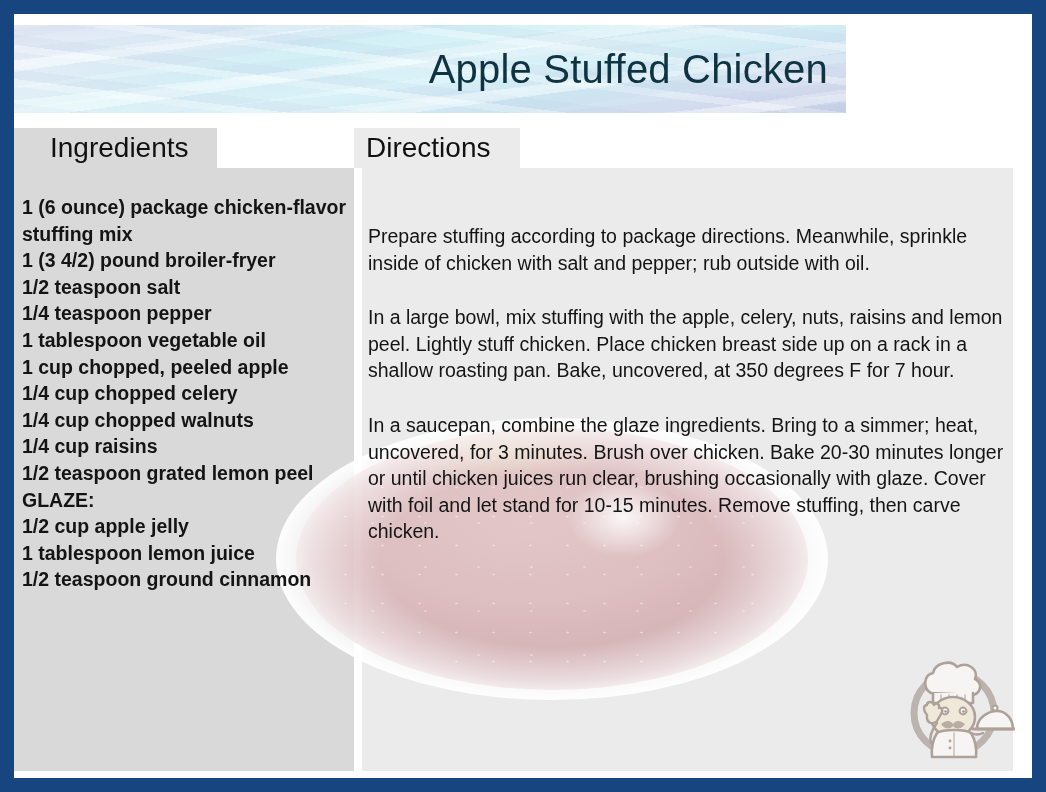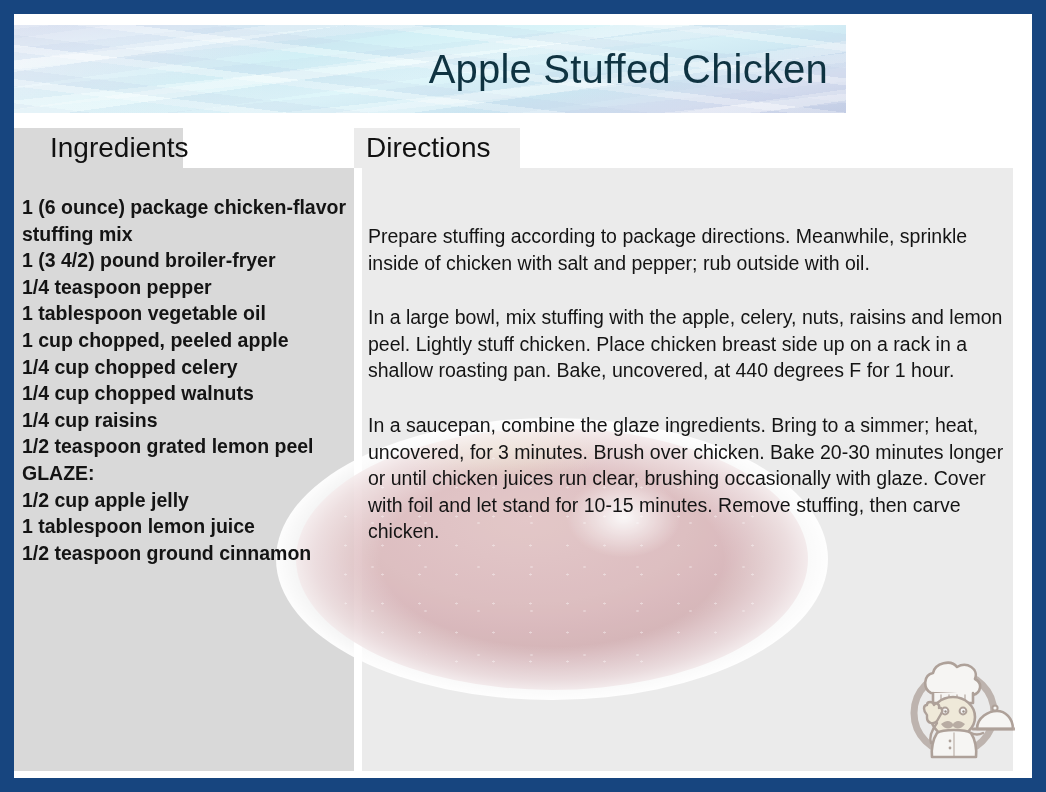--- a/index.html
+++ b/index.html
@@ -63,21 +63,21 @@
     display: flex;
     align-items: center;
     padding-left: 12px;
   }
   .section-tab .tab-label {
     font-size: 28px;
     color: #111111;
     font-weight: 400;
     line-height: 1;
   }
-  #tab-ingredients { left: 14px; top: 128px; width: 169px; height: 40px; background: #d9d9d9; padding-left: 36px; }
+  #tab-ingredients { left: 14px; top: 128px; width: 203px; height: 40px; background: #d9d9d9; padding-left: 36px; }
   #tab-directions  { left: 354px; top: 128px; width: 166px; height: 40px; background: #ebebeb; }
 
   
   .panel {
     position: absolute;
     overflow: hidden;
   }
   #panel-ingredients {
     left: 14px; top: 168px;
     width: 340px; height: 603px;
@@ -180,36 +180,37 @@
 
   <div id="chicken-photo">
     <div class="body"></div>
     <div class="speckle"></div>
     <div class="edge-fade"></div>
   </div>
 
   <div id="ingredients-list">
       <div class="ing-item">1 (6 ounce) package chicken-flavor stuffing mix</div>
       <div class="ing-item">1 (3 4/2) pound broiler-fryer</div>
+      <div class="ing-item">1/2 teaspoon salt</div>
       <div class="ing-item">1/4 teaspoon pepper</div>
       <div class="ing-item">1 tablespoon vegetable oil</div>
       <div class="ing-item">1 cup chopped, peeled apple</div>
       <div class="ing-item">1/4 cup chopped celery</div>
       <div class="ing-item">1/4 cup chopped walnuts</div>
       <div class="ing-item">1/4 cup raisins</div>
       <div class="ing-item">1/2 teaspoon grated lemon peel</div>
       <div class="ing-item">GLAZE:</div>
       <div class="ing-item">1/2 cup apple jelly</div>
       <div class="ing-item">1 tablespoon lemon juice</div>
       <div class="ing-item">1/2 teaspoon ground cinnamon</div>
     </div>
 
   <div id="directions-body">
       <p>Prepare stuffing according to package directions. Meanwhile, sprinkle inside of chicken with salt and pepper; rub outside with oil.</p>
-      <p>In a large bowl, mix stuffing with the apple, celery, nuts, raisins and lemon peel. Lightly stuff chicken. Place chicken breast side up on a rack in a shallow roasting pan. Bake, uncovered, at 440 degrees F for 1 hour.</p>
+      <p>In a large bowl, mix stuffing with the apple, celery, nuts, raisins and lemon peel. Lightly stuff chicken. Place chicken breast side up on a rack in a shallow roasting pan. Bake, uncovered, at 350 degrees F for 7 hour.</p>
       <p>In a saucepan, combine the glaze ingredients. Bring to a simmer; heat, uncovered, for 3 minutes. Brush over chicken. Bake 20-30 minutes longer or until chicken juices run clear, brushing occasionally with glaze. Cover with foil and let stand for 10-15 minutes. Remove stuffing, then carve chicken.</p>
     </div>
 
   <svg id="chef-logo" viewBox="0 0 122 122">
     <g fill="none" stroke="#8a7468" stroke-width="3.2" stroke-linecap="round" stroke-linejoin="round">
 
       <circle cx="61" cy="68" r="40" stroke="#8a7468" stroke-width="7" opacity="0.75"></circle>
 
       <path d="M38 48 C30 44 30 30 40 28 C42 18 58 14 64 22 C74 16 86 24 82 34 C90 38 88 48 80 50 Z" fill="#fdfcf8" stroke="#8a7468" stroke-width="2.6"></path>
       <path d="M40 48 L40 58 L80 58 L80 48" fill="#fdfcf8" stroke="#8a7468" stroke-width="2.6"></path>

